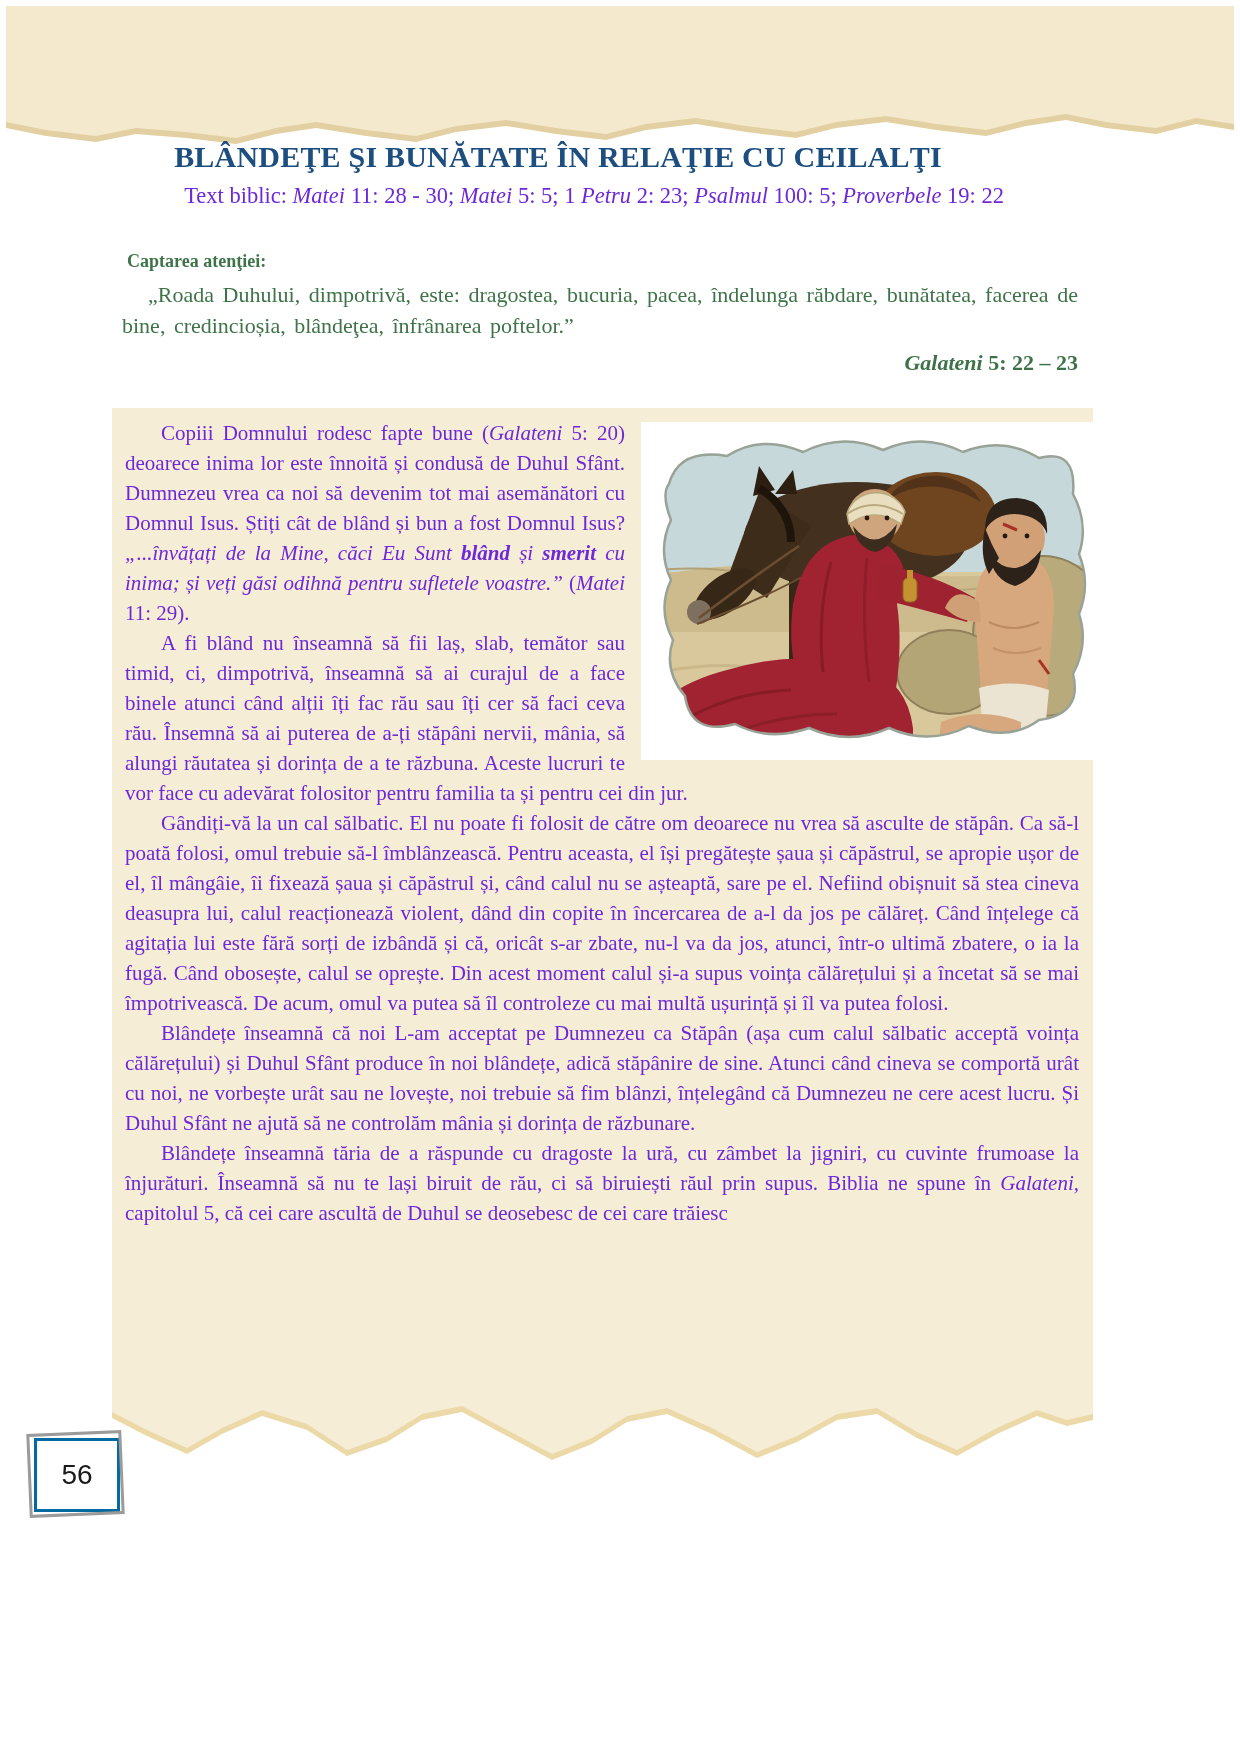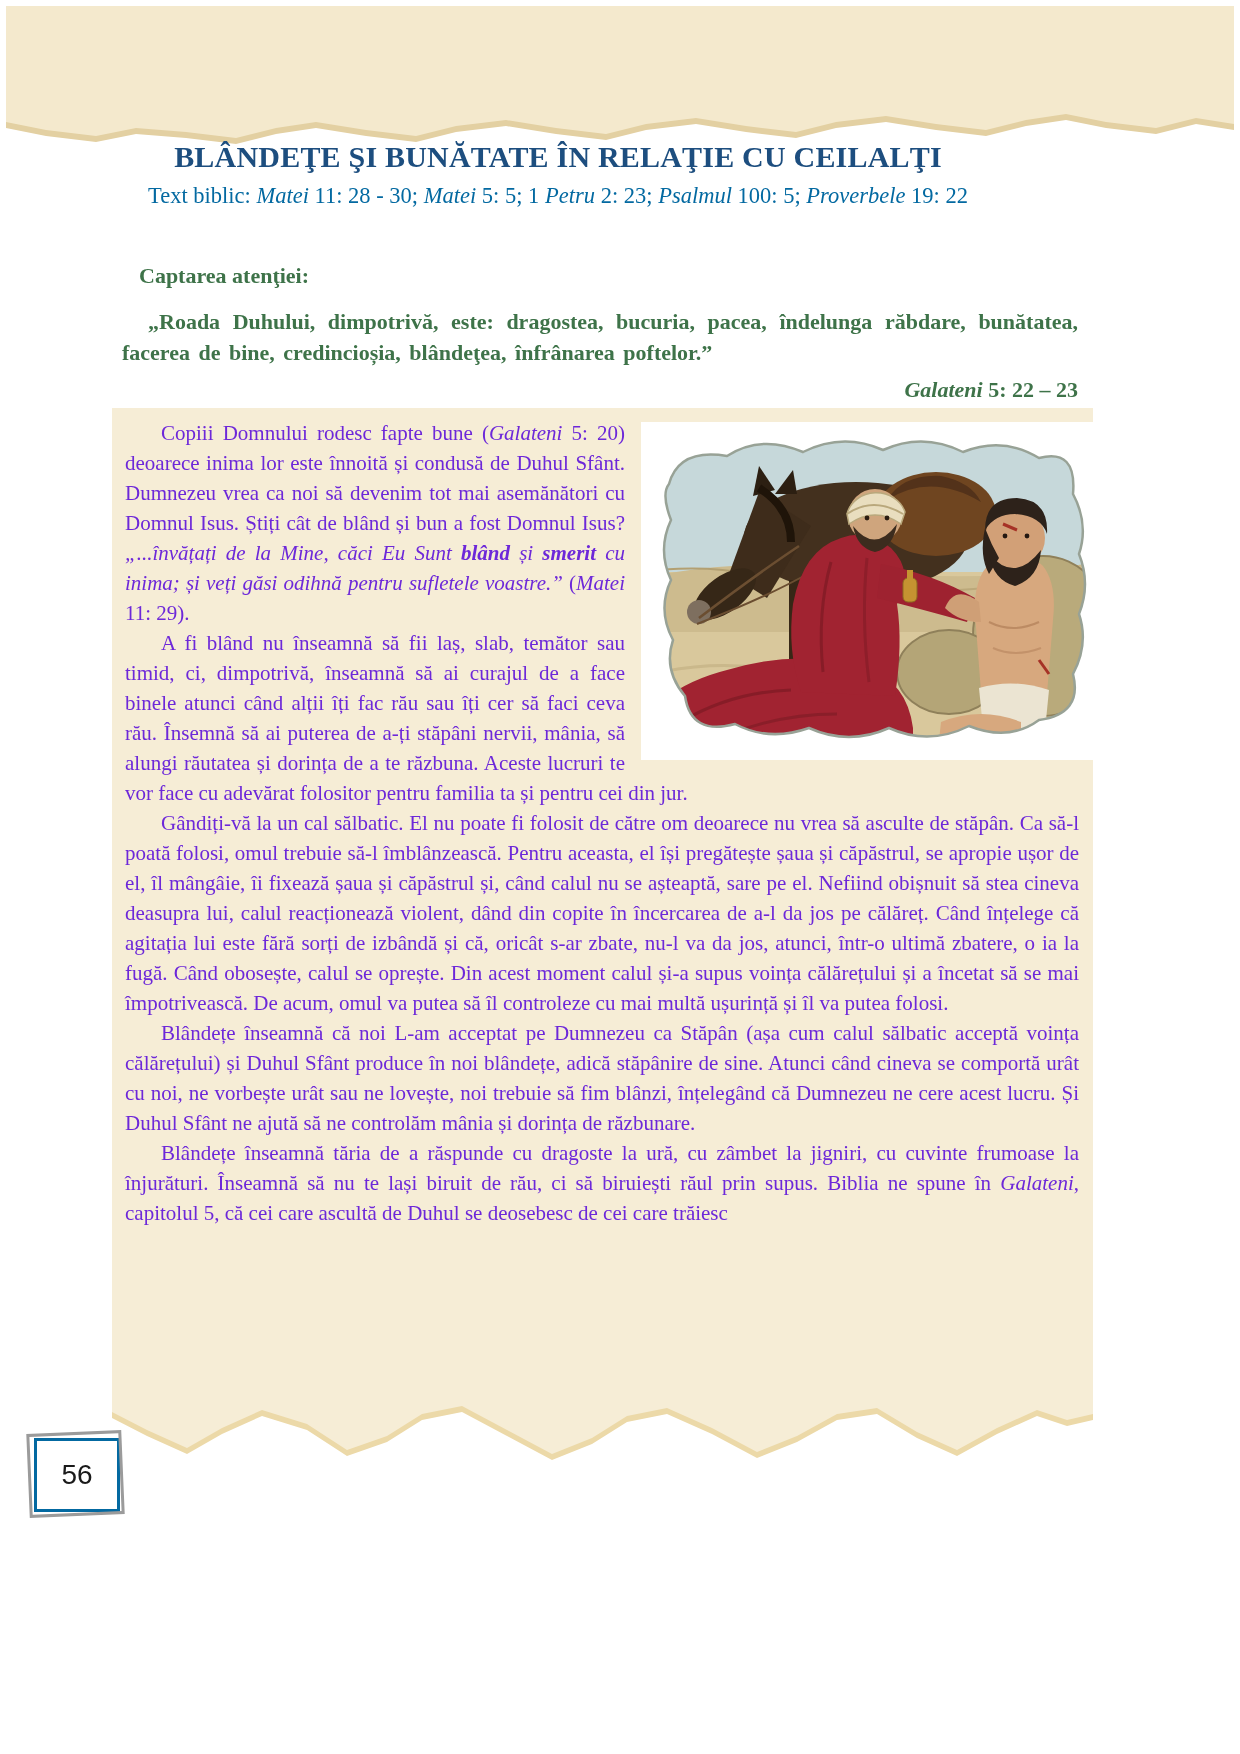--- a/index.html
+++ b/index.html
@@ -6,26 +6,26 @@
   .canvas{position:relative;width:1240px;height:1692px;background:#ffffff;overflow:hidden;
           font-family:"Liberation Serif","DejaVu Serif",serif;}
   svg{display:block;}
 
   
   .top-band{position:absolute;left:6px;top:6px;width:1228px;height:146px;}
 
   
   .header{position:absolute;left:112px;top:140px;width:892px;text-align:center;}
   .page-title{margin:0;font-size:30px;font-weight:bold;color:#1d4e7f;letter-spacing:.2px;}
-  .scripture{margin:9px 0 0;font-size:22.5px;color:#0369a1;}
+  .scripture{margin:9px 0 0;font-size:22.5px;color:#6d28d9;text-align:right;}
 
   
   .attention{position:absolute;left:122px;top:246px;width:956px;color:#3e7349;}
-  .attention-label{margin:17px;font-weight:bold;font-size:22px;}
-  .attention-quote{margin:7px 0 0;font-weight:bold;font-size:22px;line-height:31px;
+  .attention-label{margin:5px;font-weight:bold;font-size:18px;}
+  .attention-quote{margin:7px 0 0;font-weight:normal;font-size:22px;line-height:31px;
                    text-align:justify;text-indent:26px;word-spacing:3px;}
   .attention-ref{margin:9px 0 0;font-weight:bold;font-size:22px;text-align:right;}
 
   
   .body-block{position:absolute;left:112px;top:408px;width:981px;height:976px;
               background:#f6edd6;box-sizing:border-box;}
   .body-inner{padding:10px 14px 0 13px;font-size:21px;line-height:30px;
               text-align:justify;color:#6d28d9;}
   .para{margin:0;text-indent:36px;}
   .body-tear{position:absolute;left:112px;top:1384px;width:981px;height:95px;}

